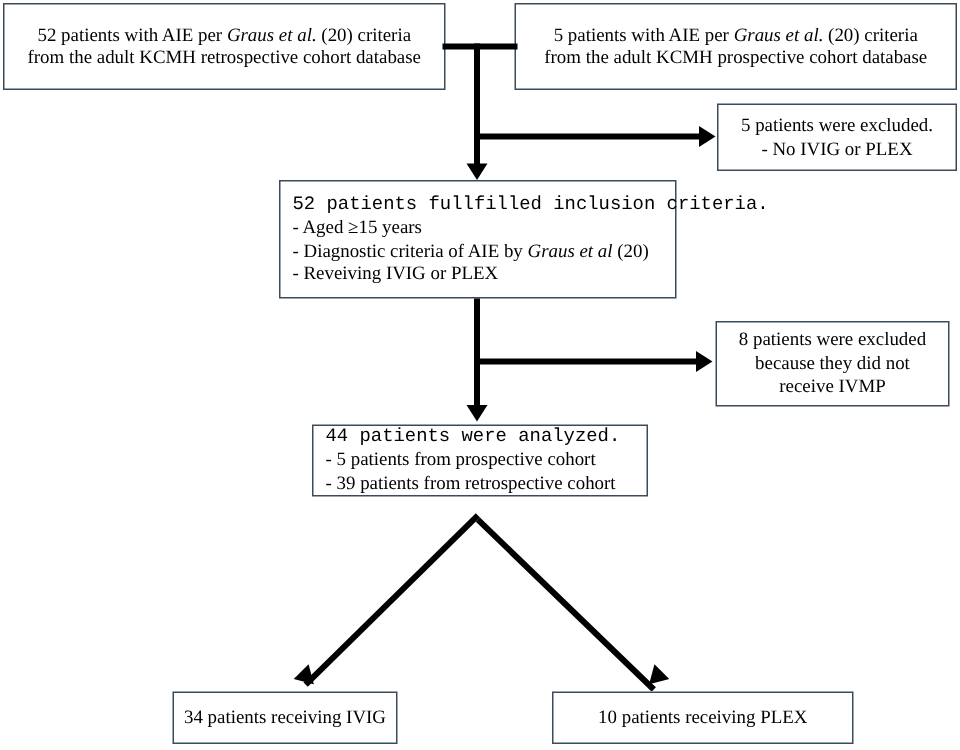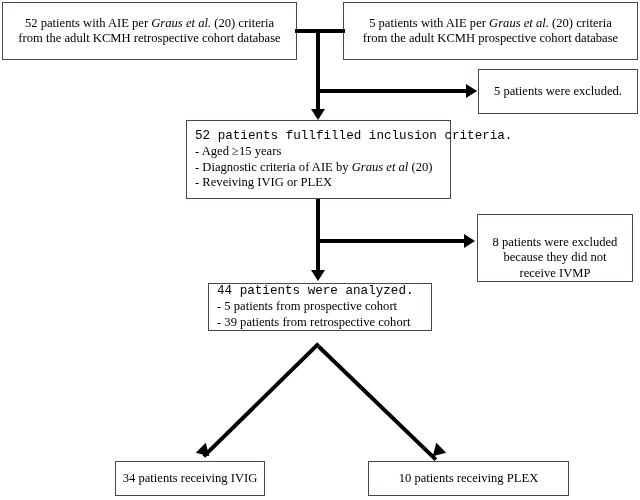--- a/index.html
+++ b/index.html
@@ -91,38 +91,39 @@
   <div class="conn" style="left:295px; top:29px; width:50px; height:4px;"></div>
 
   <div class="conn" style="left:316px; top:29px; width:4px; height:84px;"></div>
   <div class="arrow-down" style="left:311px; top:109px;"></div>
 
   <div class="conn" style="left:318px; top:89px; width:150px; height:4px;"></div>
   <div class="arrow-right" style="left:466px; top:84px;"></div>
 
   <div class="node center" style="left:478px; top:69px; width:160px; height:45px; font-size:12.6px;">
     <span class="line">5 patients were excluded.</span>
+    <span class="line">- No IVIG or PLEX</span>
   </div>
 
   <div class="node left-align" style="left:186px; top:120px; width:265px; height:79px; font-size:12.6px; padding:0 8px;">
     <span class="line hdr">52 patients fullfilled inclusion criteria.</span>
     <span class="line">- Aged ≥15 years</span>
     <span class="line">
       - Diagnostic criteria of AIE by <span class="it">Graus et al</span> (20)
     </span>
     <span class="line">- Reveiving IVIG or PLEX</span>
   </div>
 
   <div class="conn" style="left:316px; top:199px; width:4px; height:74px;"></div>
   <div class="arrow-down" style="left:311px; top:270px;"></div>
 
   <div class="conn" style="left:318px; top:239px; width:148px; height:4px;"></div>
   <div class="arrow-right" style="left:464px; top:234px;"></div>
 
-  <div class="node center" style="left:477px; top:214px; width:156px; height:68px; font-size:12.6px;justify-content:flex-end;">
+  <div class="node center" style="left:477px; top:214px; width:156px; height:57px; font-size:12.6px;">
     <span class="line">8 patients were excluded</span>
     <span class="line">because they did not</span>
     <span class="line">receive IVMP</span>
   </div>
 
   <div class="node left-align" style="left:208px; top:283px; width:224px; height:48px; font-size:12.6px; padding:0 8px;">
     <span class="line hdr">44 patients were analyzed.</span>
     <span class="line">- 5 patients from prospective cohort</span>
     <span class="line">- 39 patients from retrospective cohort</span>
   </div>

